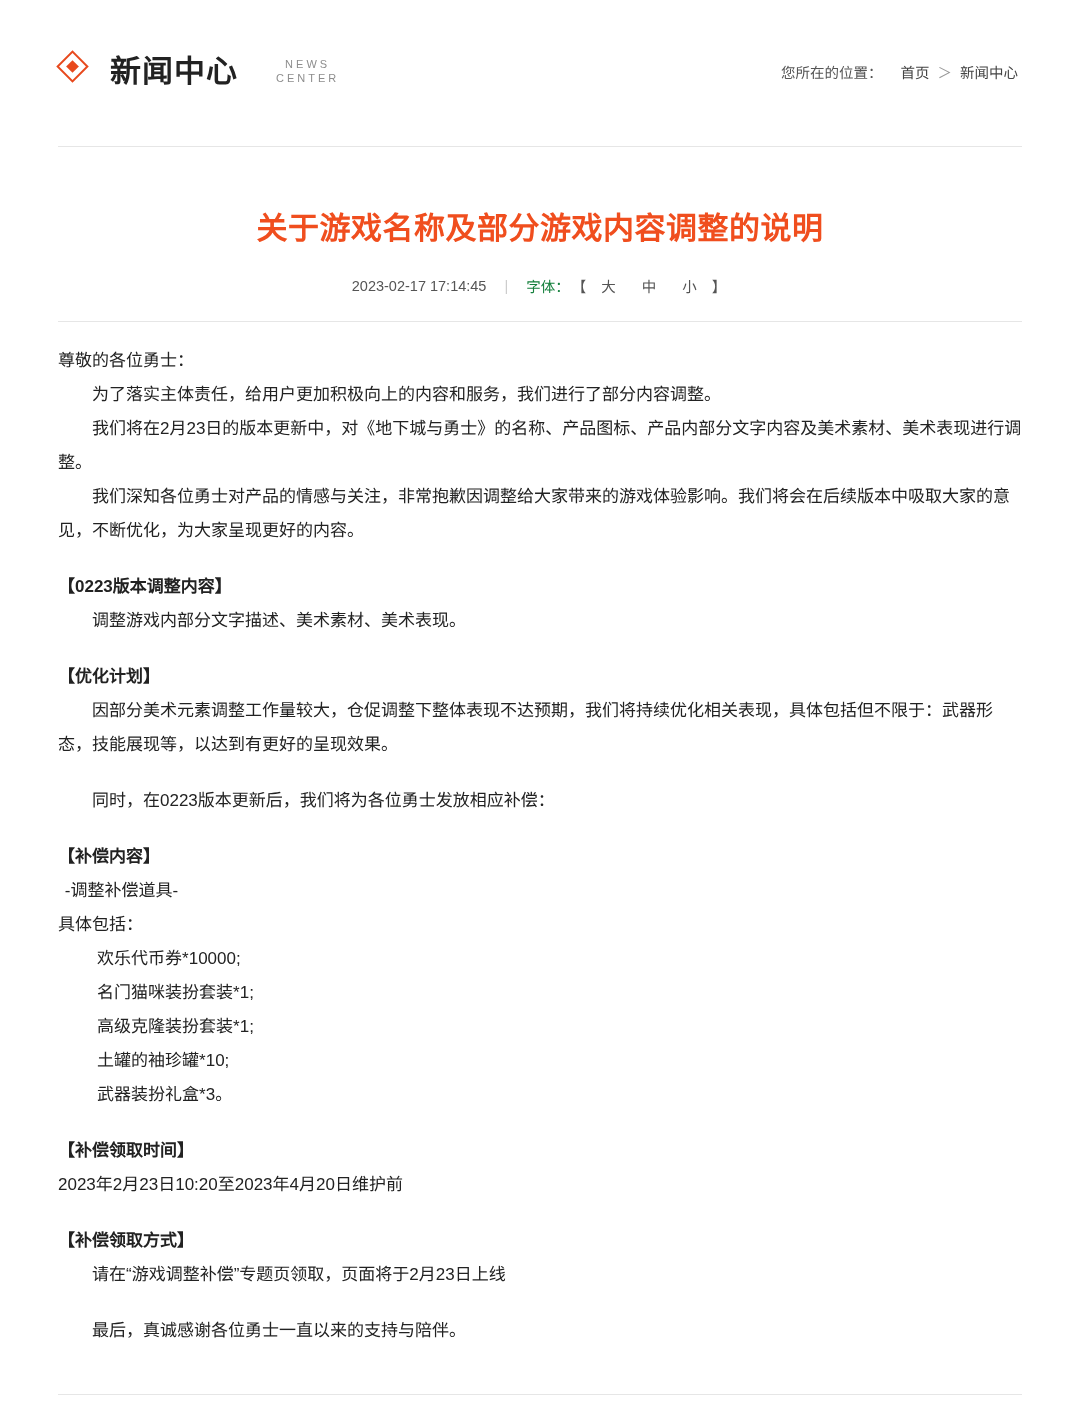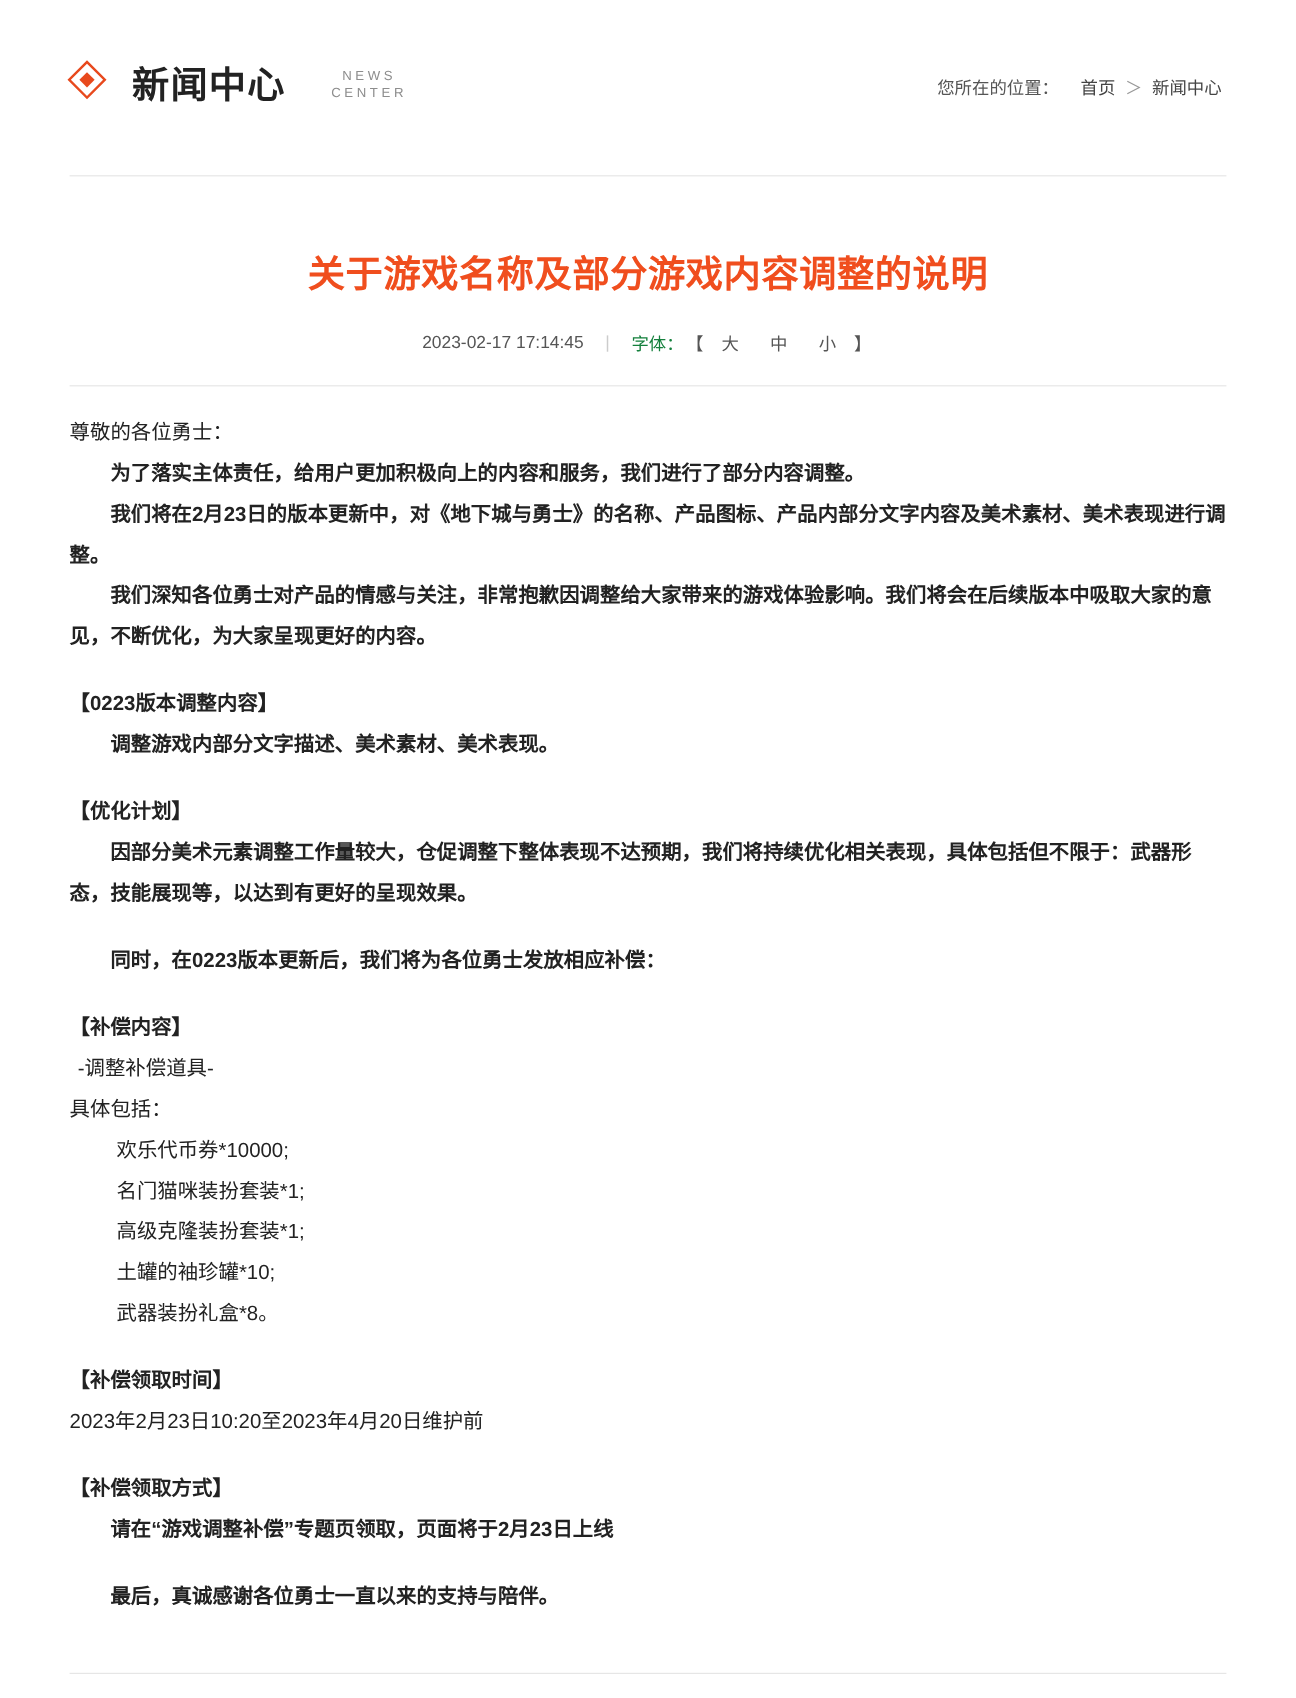--- a/index.html
+++ b/index.html
@@ -163,21 +163,20 @@
     box-sizing: border-box;
   }
   .content p {
     margin: 0;
   }
   .p-strong {
     font-weight: normal;
   }
   .indent {
     text-indent: 2em;
-    font-weight: bold;
   }
   .gap-lg { height: 22px; }
   .section-head {
     font-weight: bold;
   }
   .list-item {
     padding-left: 2.3em;
   }
   .dash-line {
     padding-left: 0.4em;
@@ -255,21 +254,21 @@
     <p class="indent">同时，在0223版本更新后，我们将为各位勇士发放相应补偿：</p>
 
     <div class="gap-lg"></div>
     <p class="section-head">【补偿内容】</p>
     <p class="dash-line">-调整补偿道具-</p>
     <p>具体包括：</p>
     <p class="list-item">欢乐代币券*10000;</p>
     <p class="list-item">名门猫咪装扮套装*1;</p>
     <p class="list-item">高级克隆装扮套装*1;</p>
     <p class="list-item">土罐的袖珍罐*10;</p>
-    <p class="list-item">武器装扮礼盒*8。</p>
+    <p class="list-item">武器装扮礼盒*3。</p>
 
     <div class="gap-lg"></div>
     <p class="section-head">【补偿领取时间】</p>
     <p>2023年2月23日10:20至2023年4月20日维护前</p>
 
     <div class="gap-lg"></div>
     <p class="section-head">【补偿领取方式】</p>
     <p class="indent">请在“游戏调整补偿”专题页领取，页面将于2月23日上线</p>
 
     <div class="gap-lg"></div>

